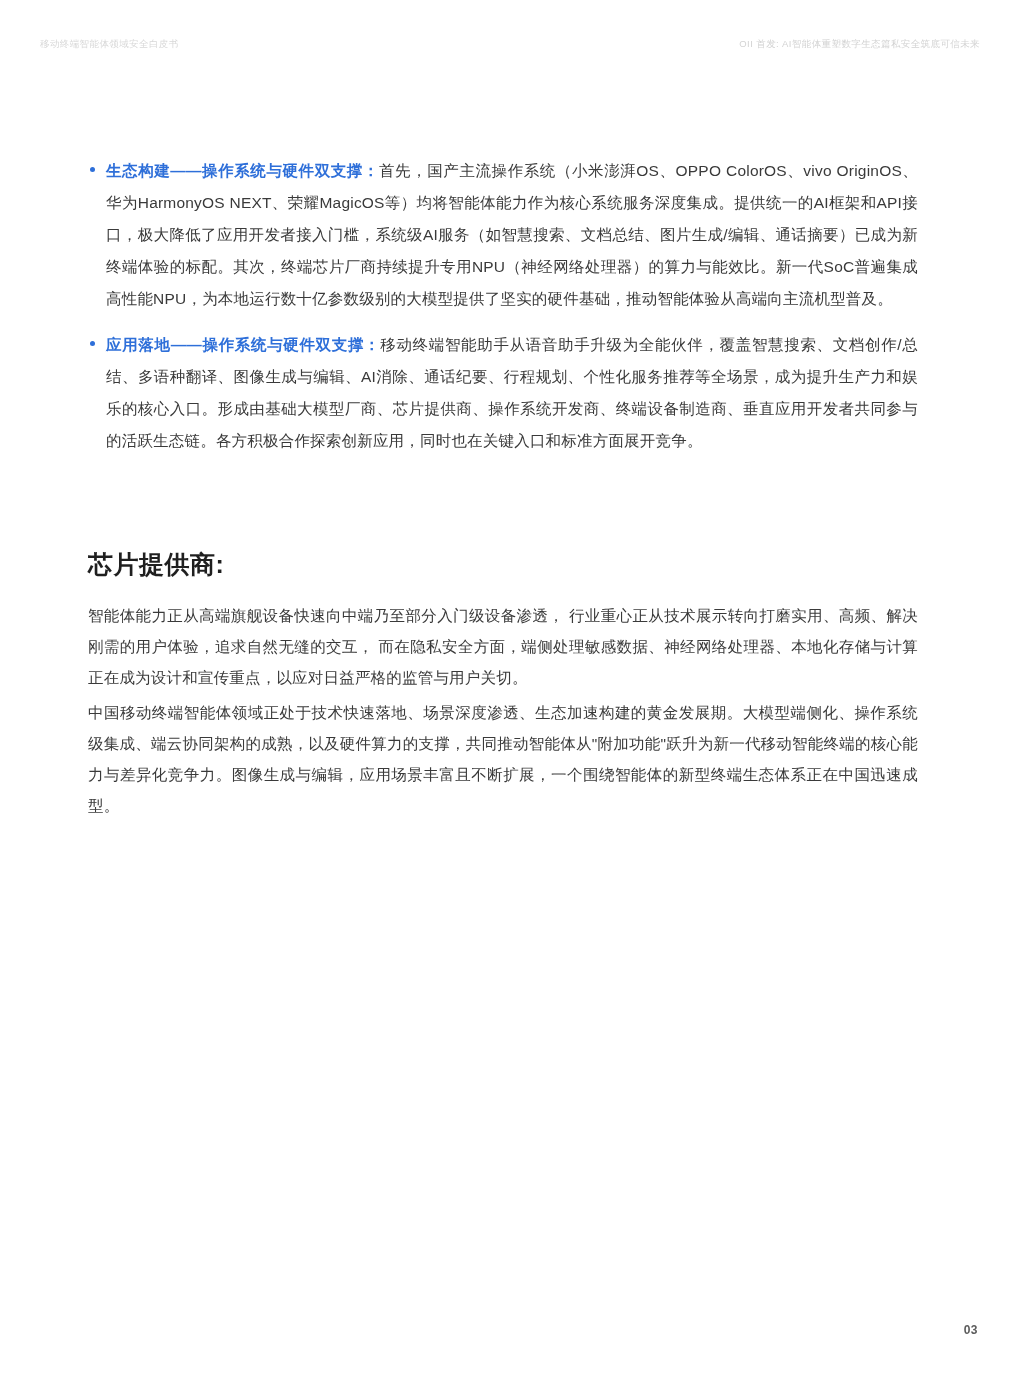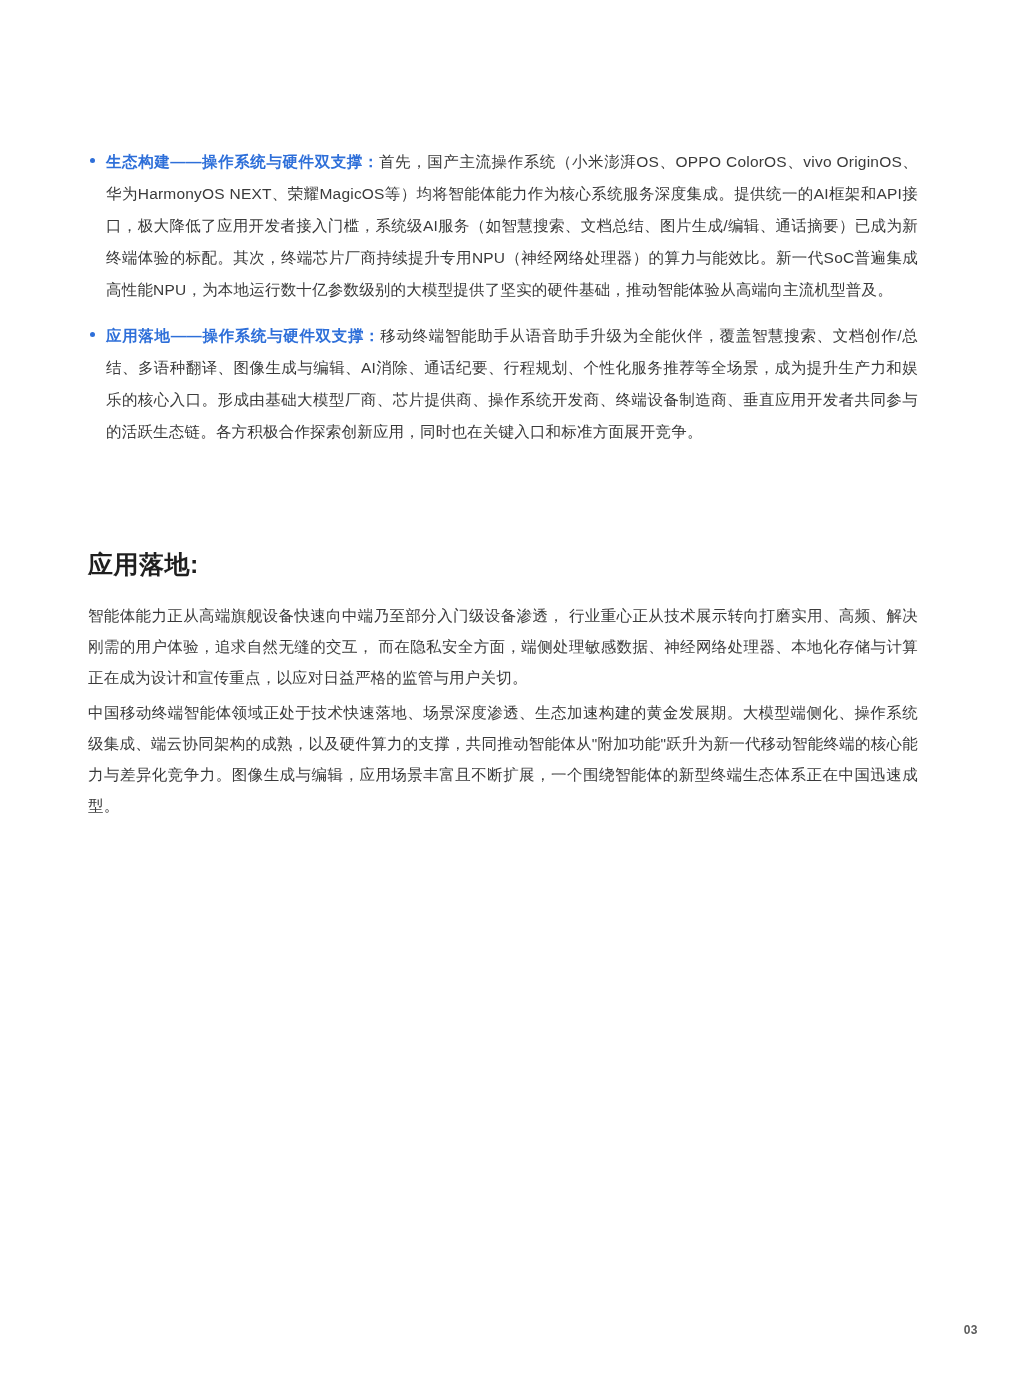--- a/index.html
+++ b/index.html
@@ -47,21 +47,21 @@
     color: #d3d3d3;
     letter-spacing: 0.4px;
     white-space: nowrap;
     text-align: right;
   }
 
   
   .content {
     position: absolute;
     left: 88px;
-    top: 146px;
+    top: 155px;
     width: 830px;
   }
 
   .bullet-block {
     position: relative;
     padding-left: 18px;
     margin-bottom: 14px;
   }
   .bullet-dot {
     position: absolute;
@@ -123,40 +123,44 @@
     color: #5b5b5b;
     letter-spacing: 0.5px;
     padding-left: 24px;
   }
 </style>
 </head>
 <body>
 
 <div class="page">
 
+  <div class="header">
+    <div class="header-left">移动终端智能体领域安全白皮书</div>
+    <div class="header-right">OII 首发: AI智能体重塑数字生态篇私安全筑底可信未来</div>
+  </div>
 
   <div class="content">
 
     <div class="bullet-block">
       <span class="bullet-dot"></span>
       <div class="para">
         <span class="lead">生态构建——操作系统与硬件双支撑</span><span class="lead">：</span><span>首先，国产主流操作系统（小米澎湃OS、OPPO ColorOS、vivo OriginOS、华为HarmonyOS NEXT、荣耀MagicOS等）均将智能体能力作为核心系统服务深度集成。提供统一的AI框架和API接口，极大降低了应用开发者接入门槛，系统级AI服务（如智慧搜索、文档总结、图片生成/编辑、通话摘要）已成为新终端体验的标配。其次，终端芯片厂商持续提升专用NPU（神经网络处理器）的算力与能效比。新一代SoC普遍集成高性能NPU，为本地运行数十亿参数级别的大模型提供了坚实的硬件基础，推动智能体验从高端向主流机型普及。</span>
       </div>
     </div>
 
     <div class="bullet-block">
       <span class="bullet-dot"></span>
       <div class="para">
         <span class="lead">应用落地——操作系统与硬件双支撑</span><span class="lead">：</span><span>移动终端智能助手从语音助手升级为全能伙伴，覆盖智慧搜索、文档创作/总结、多语种翻译、图像生成与编辑、AI消除、通话纪要、行程规划、个性化服务推荐等全场景，成为提升生产力和娱乐的核心入口。形成由基础大模型厂商、芯片提供商、操作系统开发商、终端设备制造商、垂直应用开发者共同参与的活跃生态链。各方积极合作探索创新应用，同时也在关键入口和标准方面展开竞争。</span>
       </div>
     </div>
 
   </div>
 
-  <div class="section-title">应用落地:</div>
+  <div class="section-title">芯片提供商:</div>
 
   <div class="summary">
     <p class="indent-first">智能体能力正从高端旗舰设备快速向中端乃至部分入门级设备渗透， 行业重心正从技术展示转向打磨实用、高频、解决刚需的用户体验，追求自然无缝的交互， 而在隐私安全方面，端侧处理敏感数据、神经网络处理器、本地化存储与计算正在成为设计和宣传重点，以应对日益严格的监管与用户关切。</p>
     <p>中国移动终端智能体领域正处于技术快速落地、场景深度渗透、生态加速构建的黄金发展期。大模型端侧化、操作系统级集成、端云协同架构的成熟，以及硬件算力的支撑，共同推动智能体从"附加功能"跃升为新一代移动智能终端的核心能力与差异化竞争力。图像生成与编辑，应用场景丰富且不断扩展，一个围绕智能体的新型终端生态体系正在中国迅速成型。</p>
   </div>
 
   <div class="page-number">03</div>
 
 </div>
 

